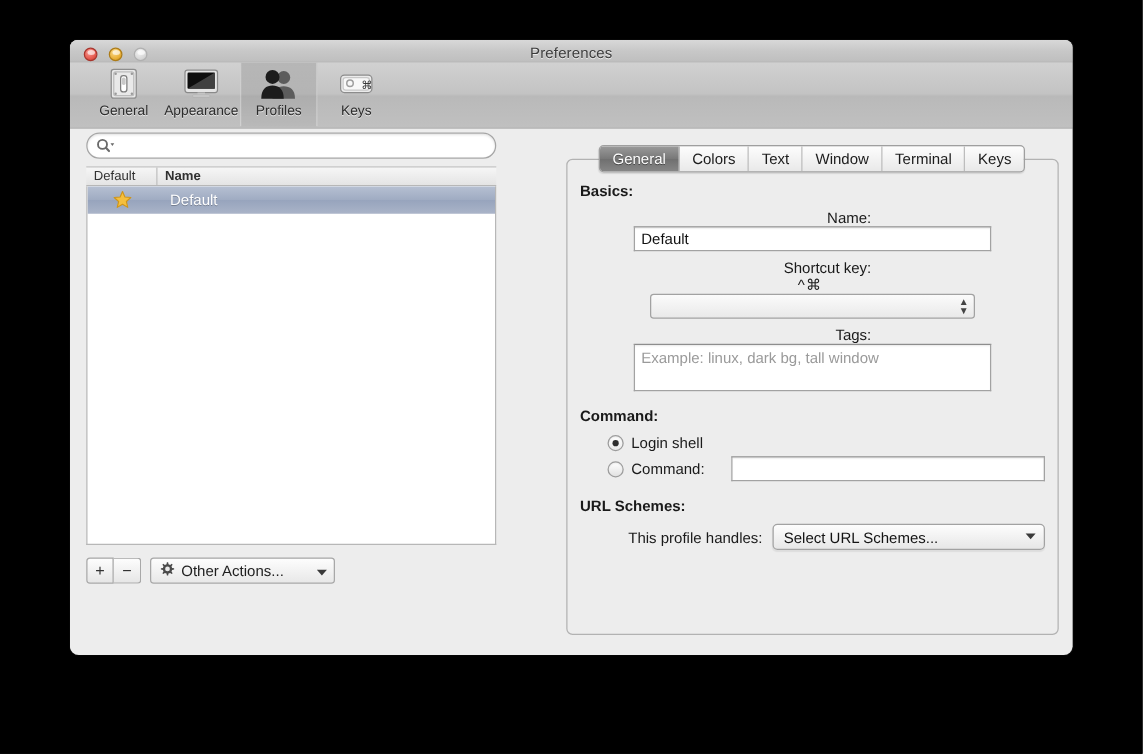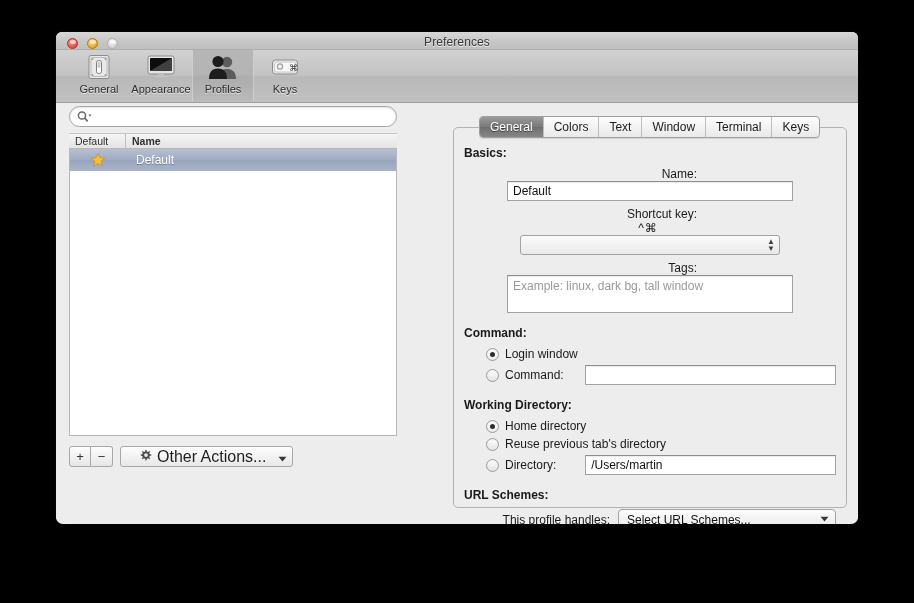--- a/index.html
+++ b/index.html
@@ -189,22 +189,22 @@
   #btn-remove { border-radius: 0 3px 3px 0; border-left: none; }
   #other-actions {
     margin-left: 7px;
     height: 21px;
     min-width: 148px;
     background: linear-gradient(to bottom, #fdfdfd, #e8e8e8);
     border: 1px solid #a8a8a8;
     border-radius: 3px;
     display: flex;
     align-items: center;
-    padding: 0 5px 0 18px;
-    font-size: 16px;
+    padding: 0 5px 0 6px;
+    font-size: 12px;
     color: #1e1e1e;
     cursor: default;
   }
   #oa-label { margin-left: 5px; }
   #oa-arrow { margin-left: auto; padding-left: 12px; }
 
   
   #tabview {
     position: absolute;
     left: 397px; top: 13px;
@@ -505,49 +505,30 @@
                 <div class="flabel">Tags:</div>
                 <div class="textfield placeholder" id="tags-field">Example: linux, dark bg, tall window</div>
               </div>
             </div>
 
             <div class="group">
               <div class="group-title">Command:</div>
 
               <div class="radio-row">
                 <span class="radio on"></span>
-                <span class="radio-label">Login window</span>
+                <span class="radio-label">Login shell</span>
               </div>
 
               <div class="radio-row">
                 <span class="radio"></span>
                 <span class="radio-label fixed-w">Command:</span>
                 <span class="textfield" id="command-field"></span>
               </div>
             </div>
 
-            <div class="group">
-              <div class="group-title">Working Directory:</div>
-
-              <div class="radio-row">
-                <span class="radio on"></span>
-                <span class="radio-label">Home directory</span>
-              </div>
-
-              <div class="radio-row">
-                <span class="radio"></span>
-                <span class="radio-label">Reuse previous tab's directory</span>
-              </div>
-
-              <div class="radio-row">
-                <span class="radio"></span>
-                <span class="radio-label fixed-w">Directory:</span>
-                <span class="textfield" id="directory-field">/Users/martin</span>
-              </div>
-            </div>
 
             <div class="group">
               <div class="group-title">URL Schemes:</div>
               <div id="url-row">
                 <div class="flabel">This profile handles:</div>
                 <div class="popup" id="url-popup">
                   <span>Select URL Schemes...</span>
                   <span id="url-arrow">
                     <svg width="9" height="6" viewBox="0 0 9 6">
                         <path d="M0.5 0.8 L8.5 0.8 L4.5 5.4 Z" fill="#3a3a3a"></path>

